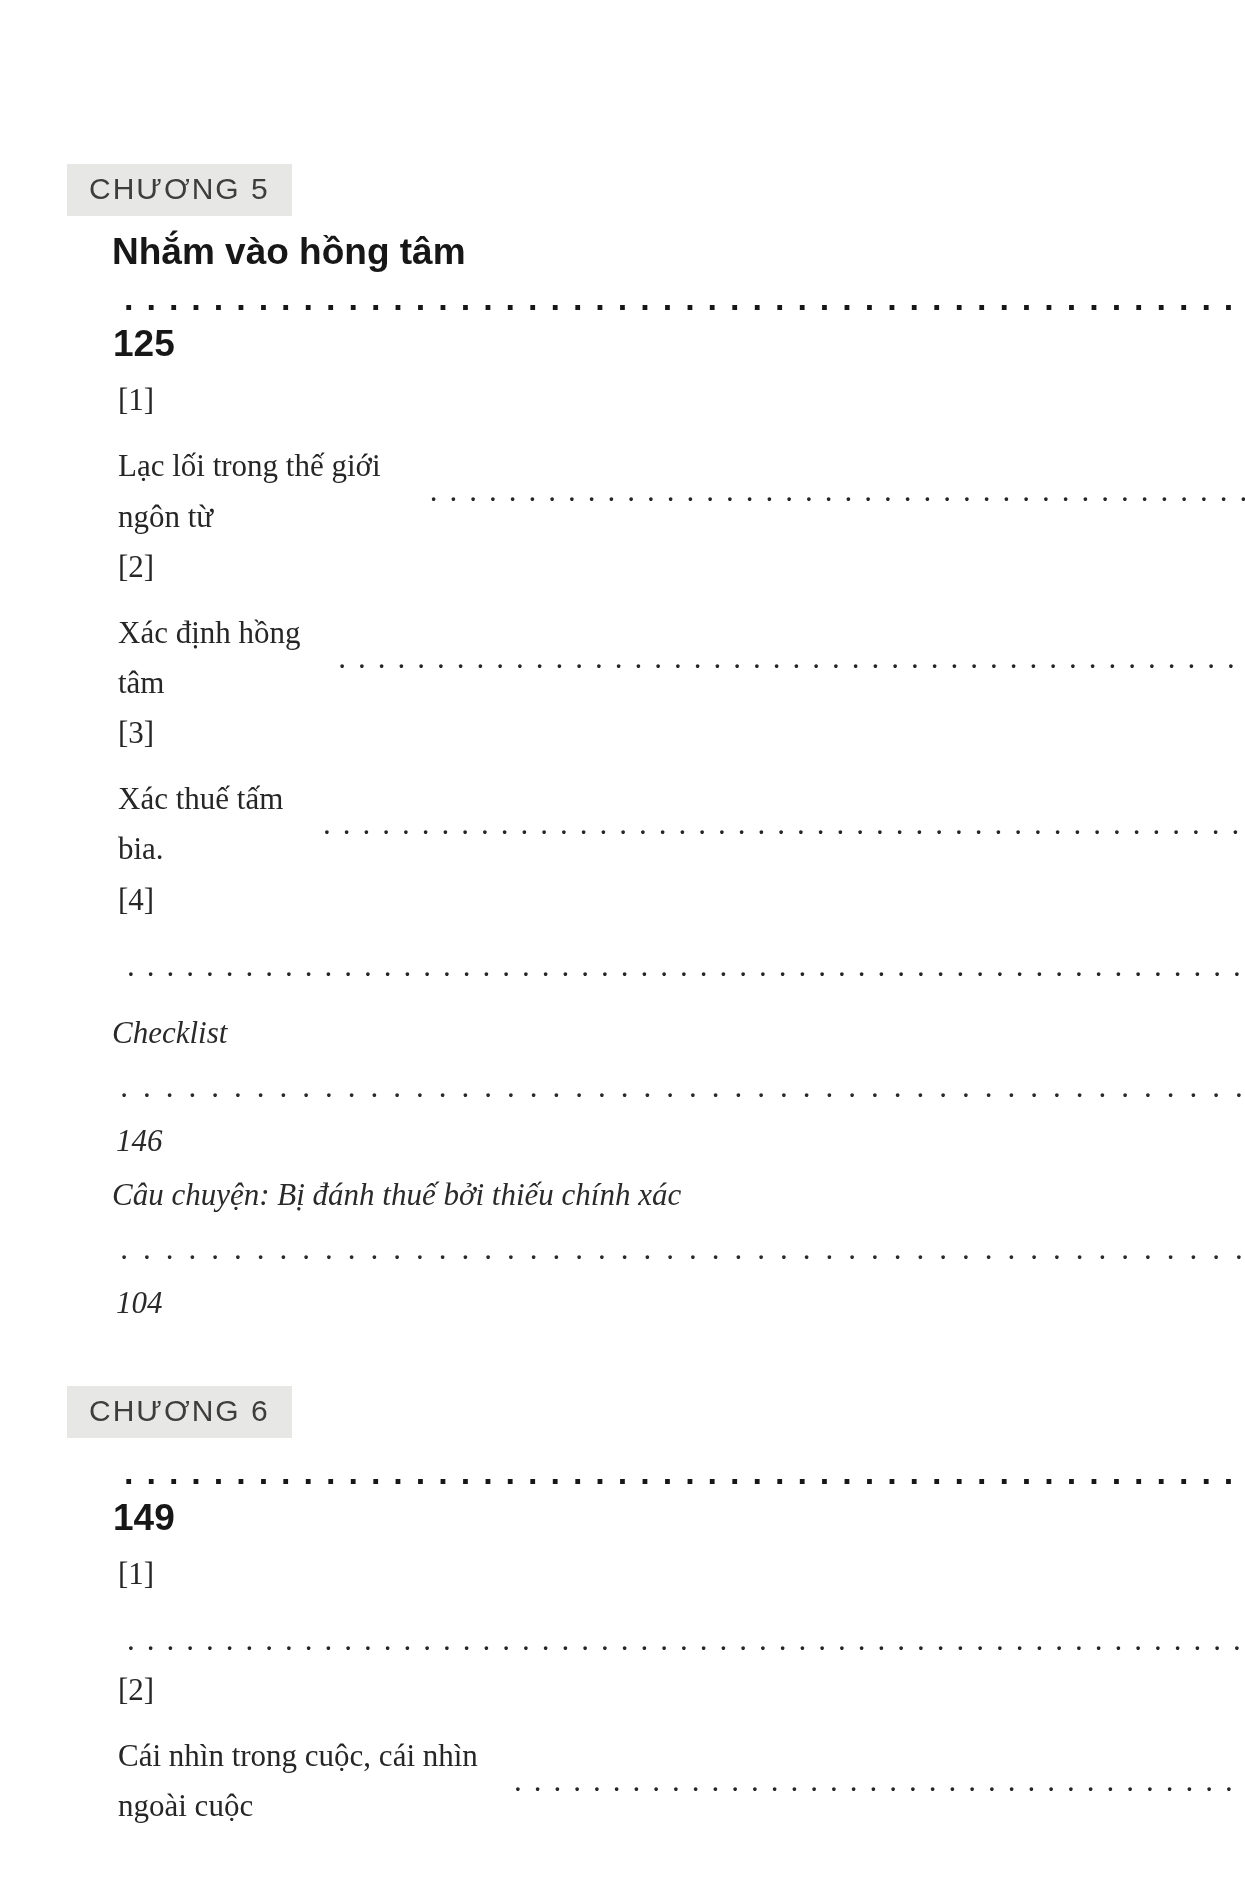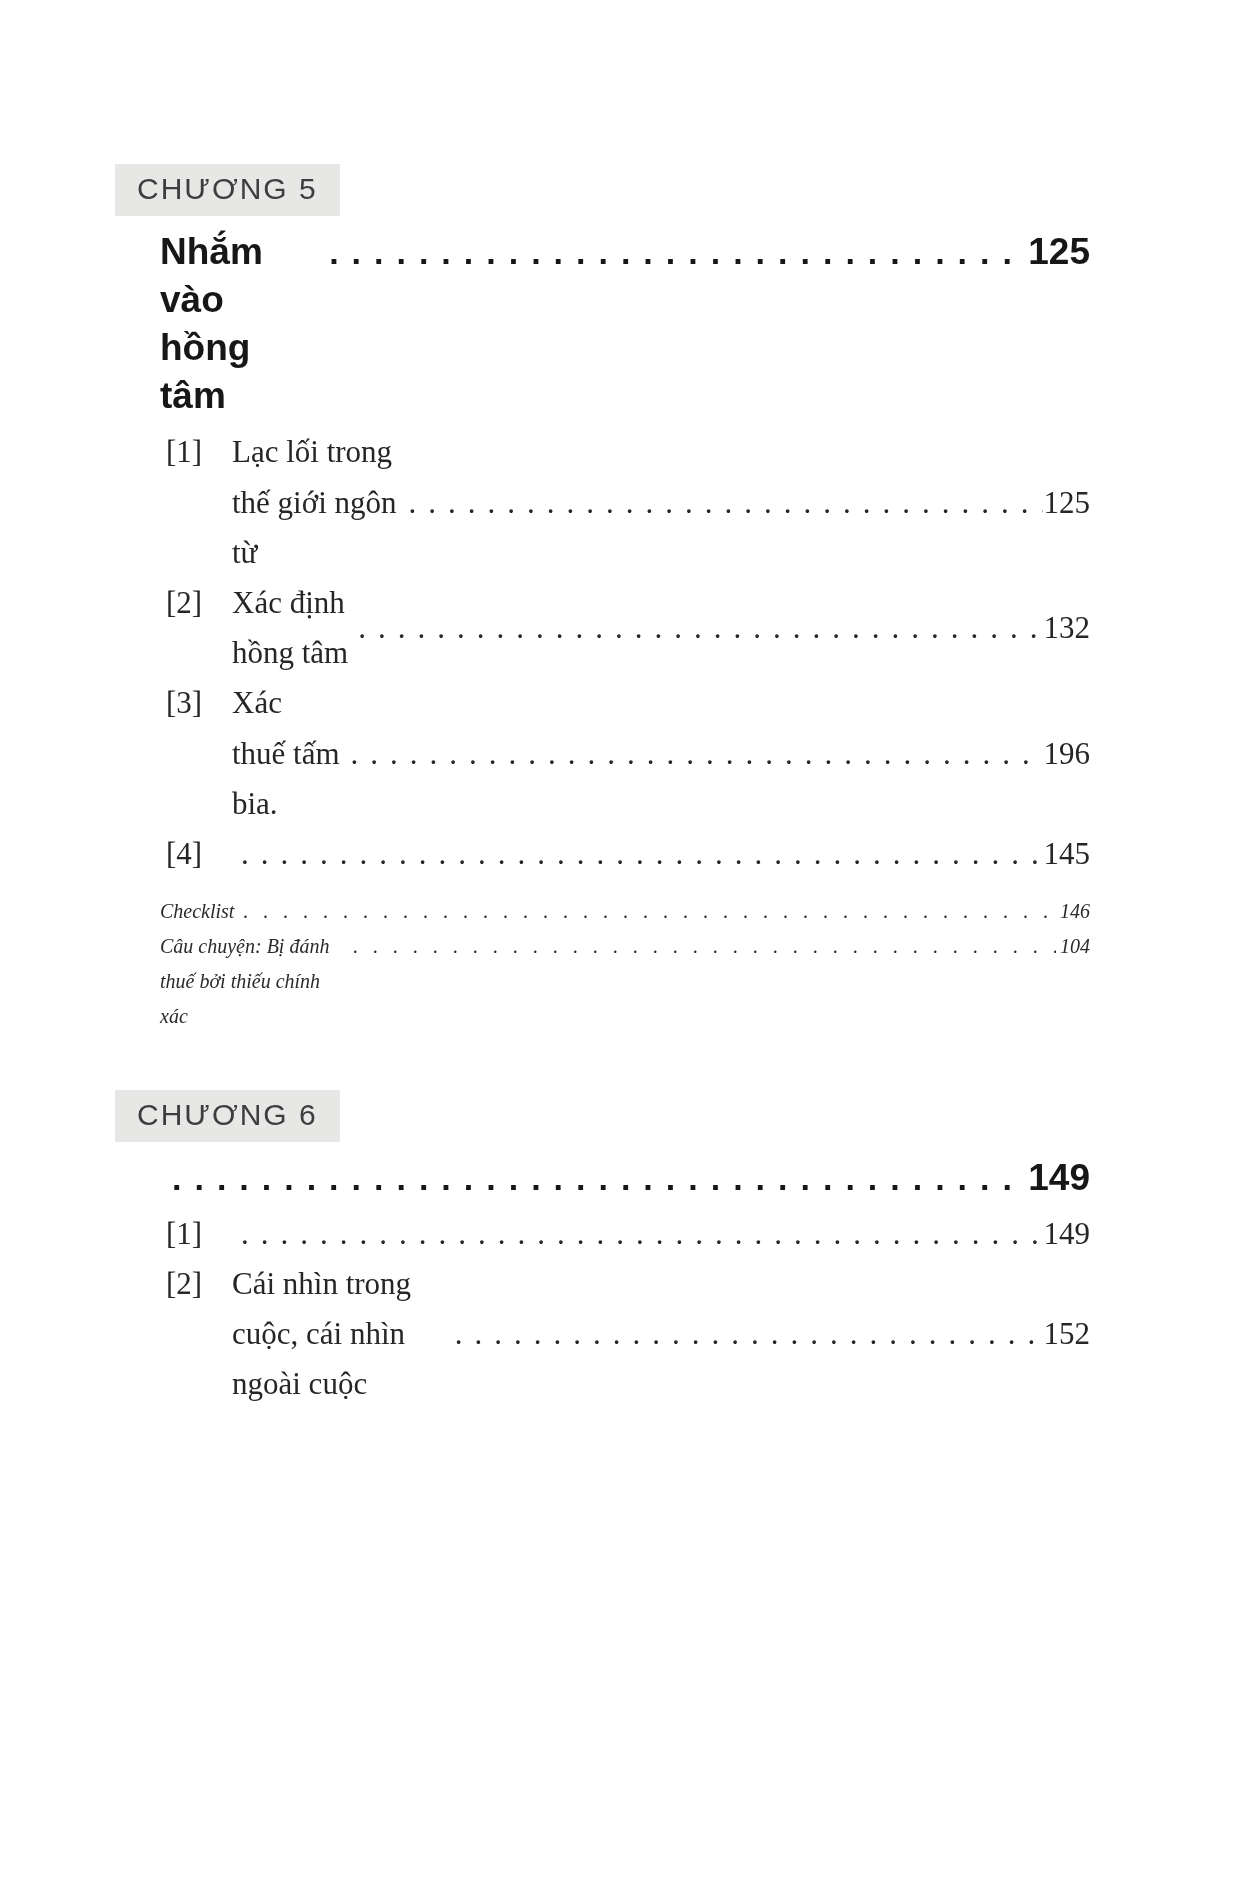--- a/index.html
+++ b/index.html
@@ -5,42 +5,42 @@
   html, body {
     margin: 0;
     padding: 0;
     background: #ffffff;
   }
   .page {
     position: relative;
     width: 1245px;
     height: 1898px;
     box-sizing: border-box;
-    padding: 164px 155px 0 115px;
+    padding: 164px 155px 0 67px;
     background: #ffffff;
     overflow: hidden;
     font-family: "Liberation Serif", "DejaVu Serif", serif;
     color: #262626;
   }
   .chapter + .chapter { margin-top: 56px; }
 
   .chapter-label-box {
     display: inline-block;
     background: #e7e7e6;
     color: #3d3d3d;
     font-family: "Liberation Sans", "DejaVu Sans", sans-serif;
     font-weight: 300;
     font-size: 30px;
     line-height: 1;
     letter-spacing: 2px;
     padding: 10px 22px 12px 22px;
     margin-bottom: 12px;
   }
 
-  .row { display: flex; align-items: baseline; }
+  .row { display: flex; align-items: baseline; flex-direction: column; }
 
   .title-row {
     margin-left: 45px;
     font-family: "Liberation Sans", "DejaVu Sans", sans-serif;
     font-weight: 700;
     font-size: 37px;
     line-height: 1.3;
     color: #171717;
     margin-bottom: 7px;
   }
@@ -69,21 +69,21 @@
   .item-leader {
     letter-spacing: 12px;
     padding-left: 9px;
   }
   .item-page { padding-left: 1px; }
 
   .extras { margin-top: 15px; }
   .extra-row {
     margin-left: 45px;
     font-style: italic;
-    font-size: 20px;
+    font-size: 31px;
     line-height: 1.74;
     color: #2a2a2a;
   }
   .extra-leader {
     letter-spacing: 15px;
     padding-left: 9px;
   }
   .extra-page { padding-left: 4px; }
 </style>
 </head>

